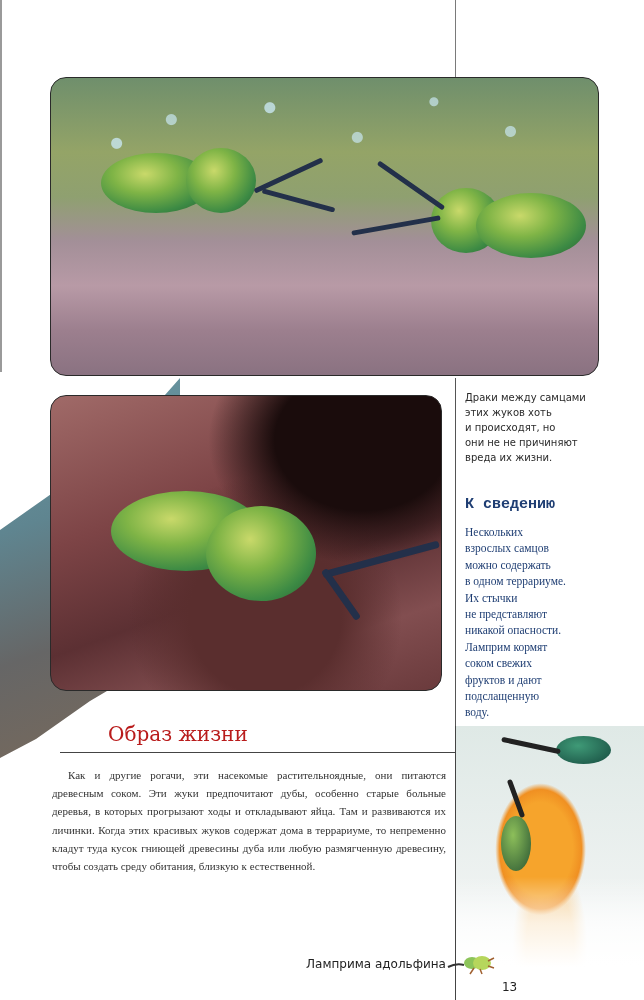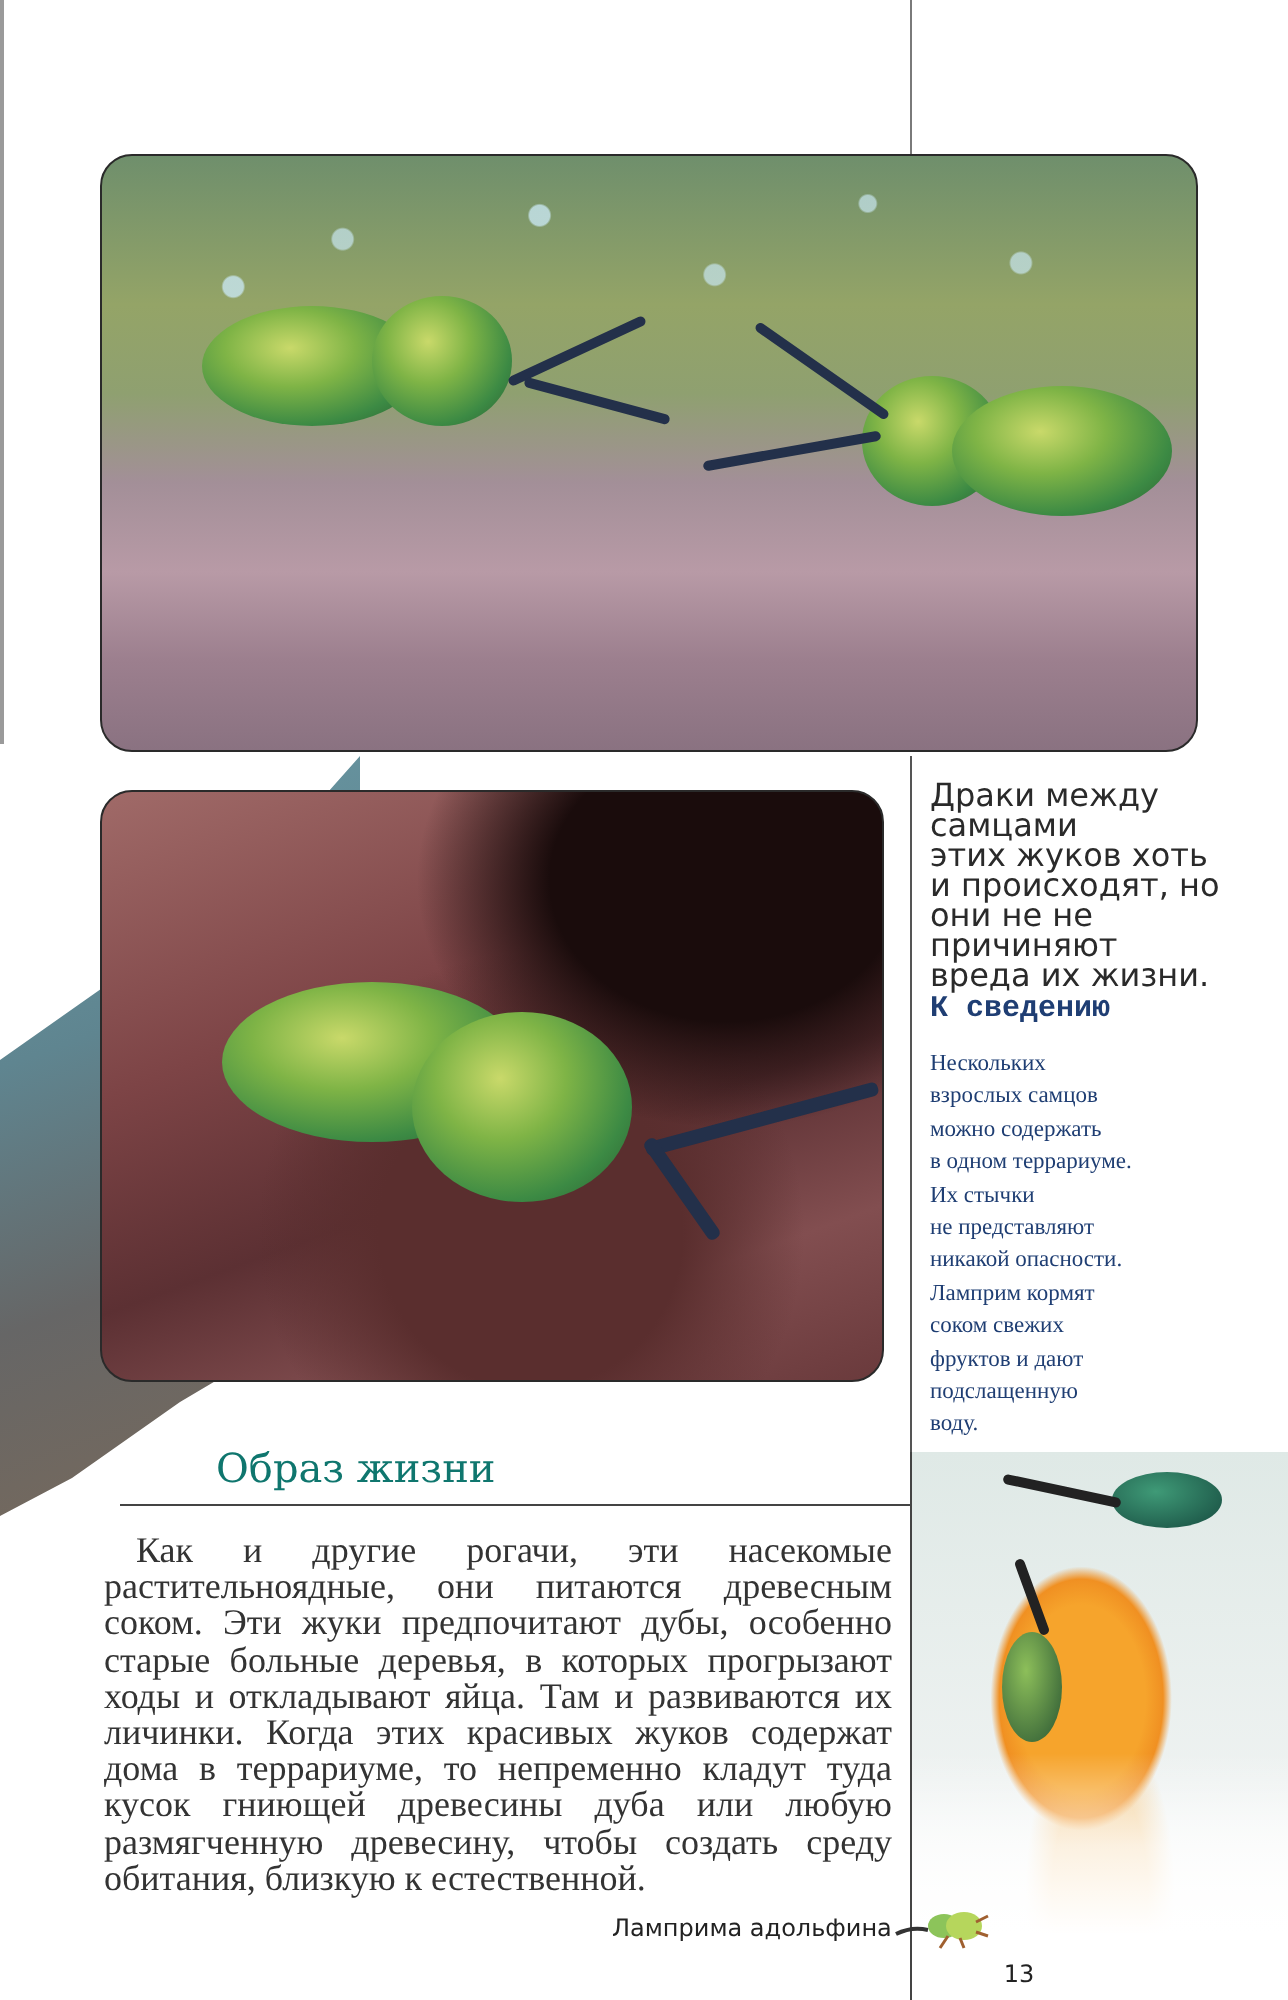--- a/index.html
+++ b/index.html
@@ -56,21 +56,21 @@
   .beetle .body {
     position: absolute; border-radius: 50%;
     background: radial-gradient(ellipse at 40% 35%, #c9d96a 0%, #7fb446 35%, #3c8a44 70%, #2a5a2f 100%);
   }
   .beetle .mandible {
     position: absolute; height: 5px; border-radius: 3px; background: #23304a;
   }
 
   .caption {
     position: absolute; left: 465px; top: 390px; width: 170px;
-    font-family: "DejaVu Sans", sans-serif; font-size: 16px; line-height: 15px; color: #2a2a2a;
+    font-family: "DejaVu Sans", sans-serif; font-size: 10px; line-height: 15px; color: #2a2a2a;
     white-space: pre-line;
   }
   .info-title {
     position: absolute; left: 465px; top: 496px;
     font-family: Liberation Mono, monospace; font-weight: bold; font-size: 15px; color: #1f3e73;
   }
   .info-body {
     position: absolute; left: 465px; top: 524px; width: 175px;
     font-family: Liberation Serif, serif; font-size: 11.5px; line-height: 16.4px; color: #1f3e73;
     white-space: pre-line;
@@ -79,28 +79,28 @@
     position: absolute; left: 456px; top: 726px; width: 188px; height: 274px;
     background:
       linear-gradient(180deg, rgba(255,255,255,0) 0%, rgba(255,255,255,0) 55%, rgba(255,255,255,.7) 72%, #ffffff 88%),
       radial-gradient(ellipse at 45% 45%, #f6a42c 0 22%, #f09022 28%, transparent 31%),
       radial-gradient(ellipse at 50% 80%, rgba(246,164,44,.45) 0 18%, transparent 28%),
       linear-gradient(180deg, #dfe9e6 0%, #eef2f1 60%, #ffffff 100%);
   }
 
   .section-title {
     position: absolute; left: 108px; top: 722px;
-    font-family: "DejaVu Serif", serif; font-size: 20px; color: #0f766e;
+    font-family: "DejaVu Serif", serif; font-size: 20px; color: #b91c1c;
   }
   .section-rule {
     position: absolute; left: 60px; top: 752px; width: 396px; height: 1px; background: #444;
   }
   .body-text {
     position: absolute; left: 52px; top: 766px; width: 394px;
-    font-family: "Liberation Serif", serif; font-size: 18px; line-height: 18.2px; color: #333;
+    font-family: "Liberation Serif", serif; font-size: 11px; line-height: 18.2px; color: #333;
     text-align: justify; text-indent: 16px;
   }
   .footer {
     position: absolute; left: 306px; top: 934px;
     font-family: "DejaVu Sans", sans-serif; font-size: 12px; color: #222;
     display: flex; align-items: center; gap: 0;
   }
   .footer .mini-beetle {
     width: 50px; height: 22px; position: relative;
   }

